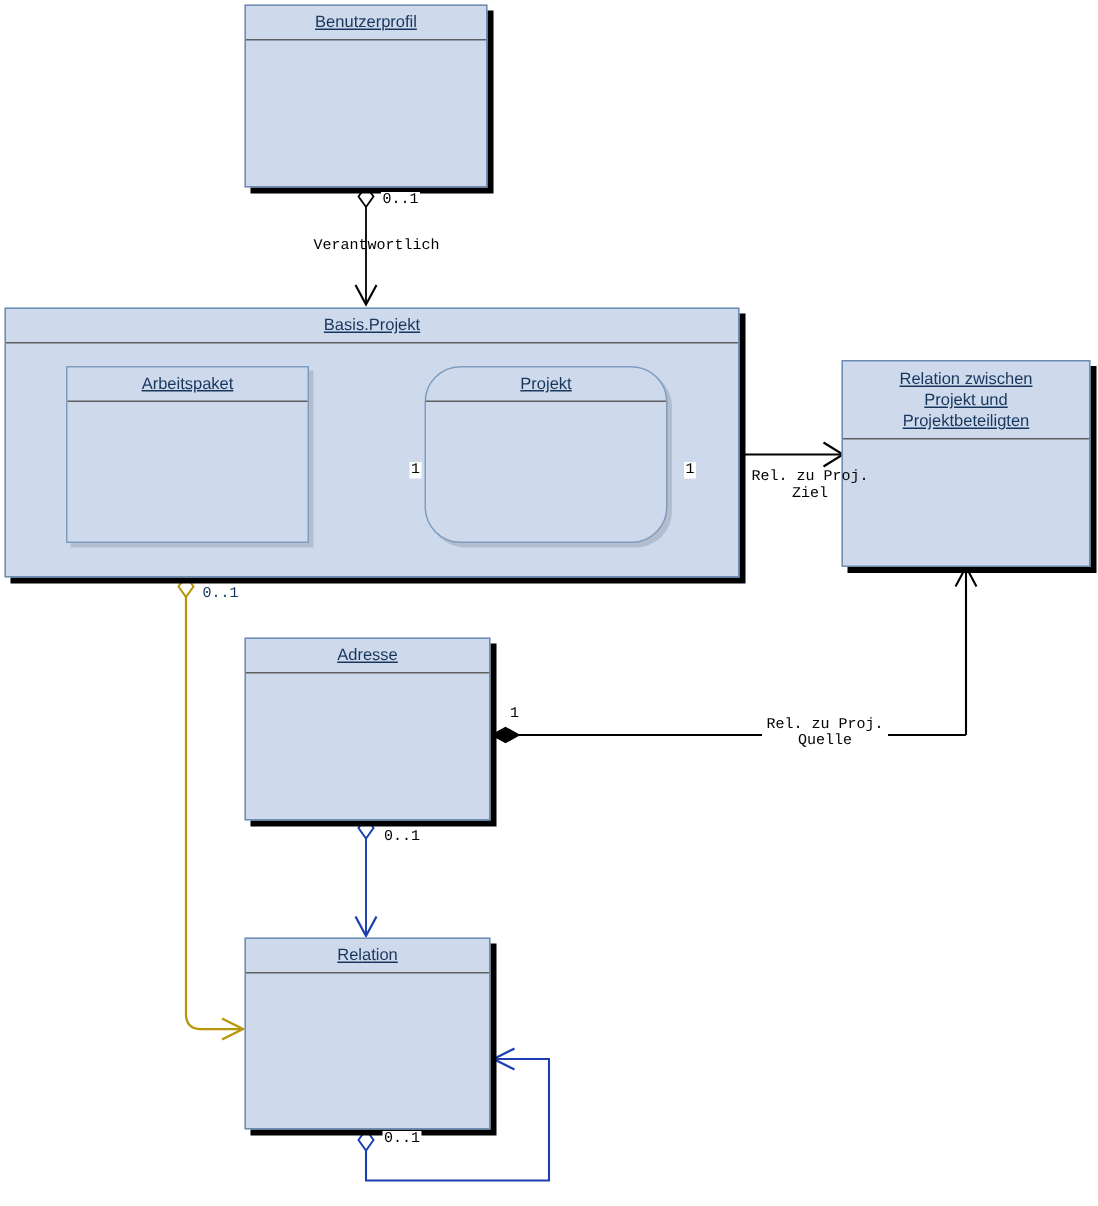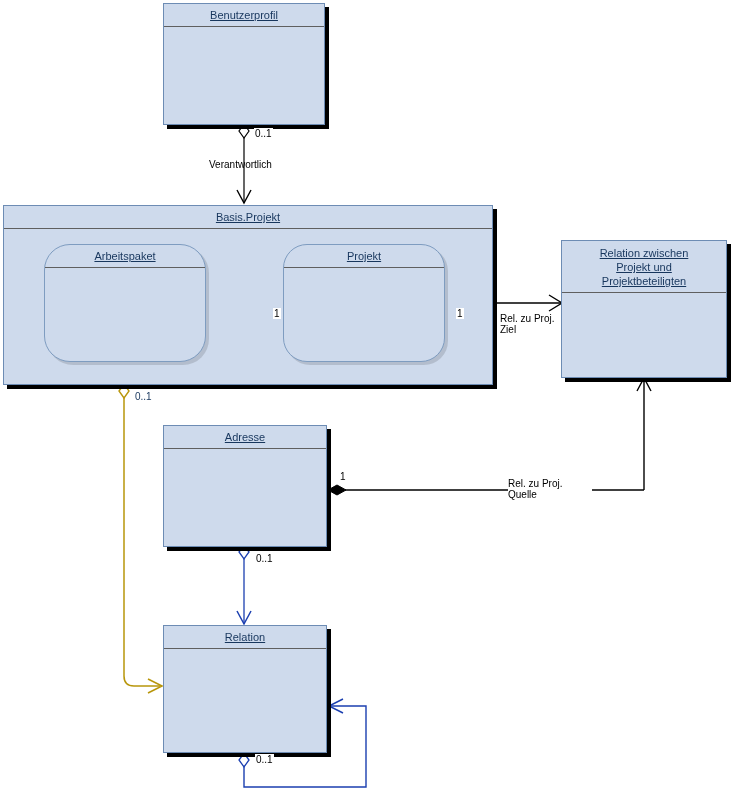--- a/index.html
+++ b/index.html
@@ -11,21 +11,21 @@
            border:1px solid #6d8cb4;box-shadow:4px 4px 0 0 #000000;}
   .uml-box.inner{box-shadow:3px 3px 0 0 rgba(0,0,0,0.13);border:1px solid #7e9cc0;}
   .uml-box.container{background:#cedaec;}
   .uml-title{text-align:center;color:#17365d;font-weight:normal;font-size:11px;
              text-decoration:underline;padding:4px 3px 4px 3px;line-height:14px;}
   .uml-title.multiline{padding:5px 3px 4px 3px;}
   .uml-sep{height:1px;background:#5f5f5f;margin:0;}
   .uml-body{flex:1;}
 
   .lbl{position:absolute;font-size:10px;color:#000000;line-height:11px;
-       white-space:nowrap;text-align:left;}
+       white-space:nowrap;text-align:center;font-family:Liberation Mono, monospace;}
   .lbl.mult{font-size:10px;color:#000;background:#ffffff;padding:0 1px;}
   .lbl.mult-navy{color:#17365d;background:transparent;}
 
   svg.ov{position:absolute;left:0;top:0;width:732px;height:804px;overflow:visible;
          pointer-events:none;}
 </style>
 </head>
 <body>
 
 <div id="canvas">
@@ -83,21 +83,21 @@
     <div class="uml-sep"></div>
     <div class="uml-body"></div>
   </div>
 
   <div class="uml-box container" style="left:3px;top:205px;width:490px;height:180px;">
     <div class="uml-title">Basis.Projekt</div>
     <div class="uml-sep"></div>
     <div class="uml-body"></div>
   </div>
 
-  <div class="uml-box inner" style="left:44px;top:244px;width:162px;height:118px;border-radius:26px;">
+  <div class="uml-box inner" style="left:44px;top:244px;width:162px;height:118px;">
     <div class="uml-title">Arbeitspaket</div>
     <div class="uml-sep"></div>
     <div class="uml-body"></div>
   </div>
 
   <div class="uml-box inner" style="left:283px;top:244px;width:162px;height:118px;border-radius:24px;">
     <div class="uml-title">Projekt</div>
     <div class="uml-sep"></div>
     <div class="uml-body"></div>
   </div>

